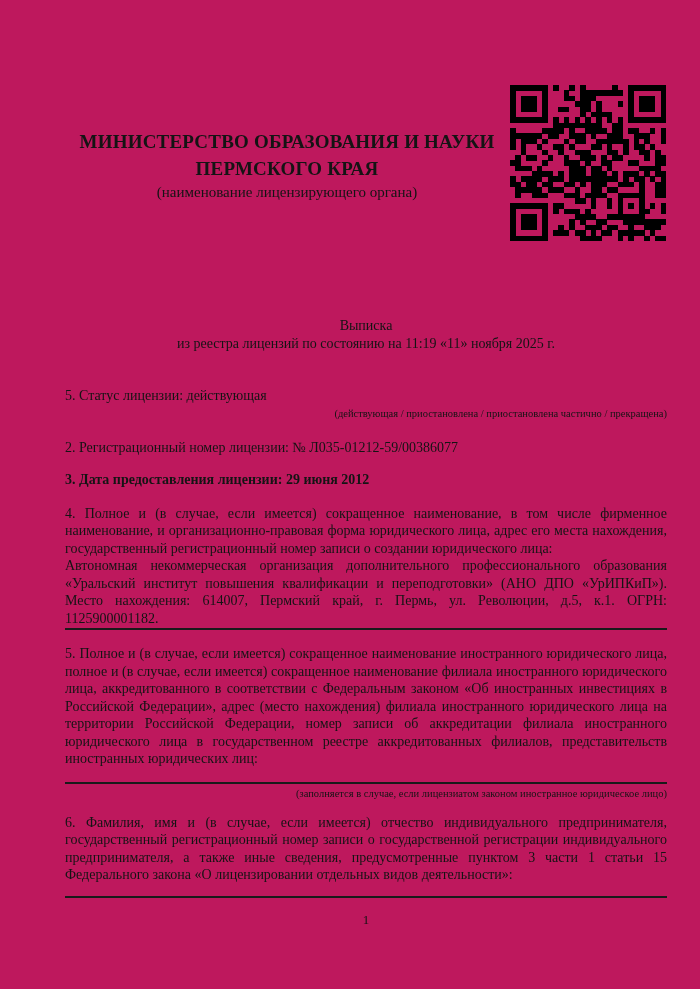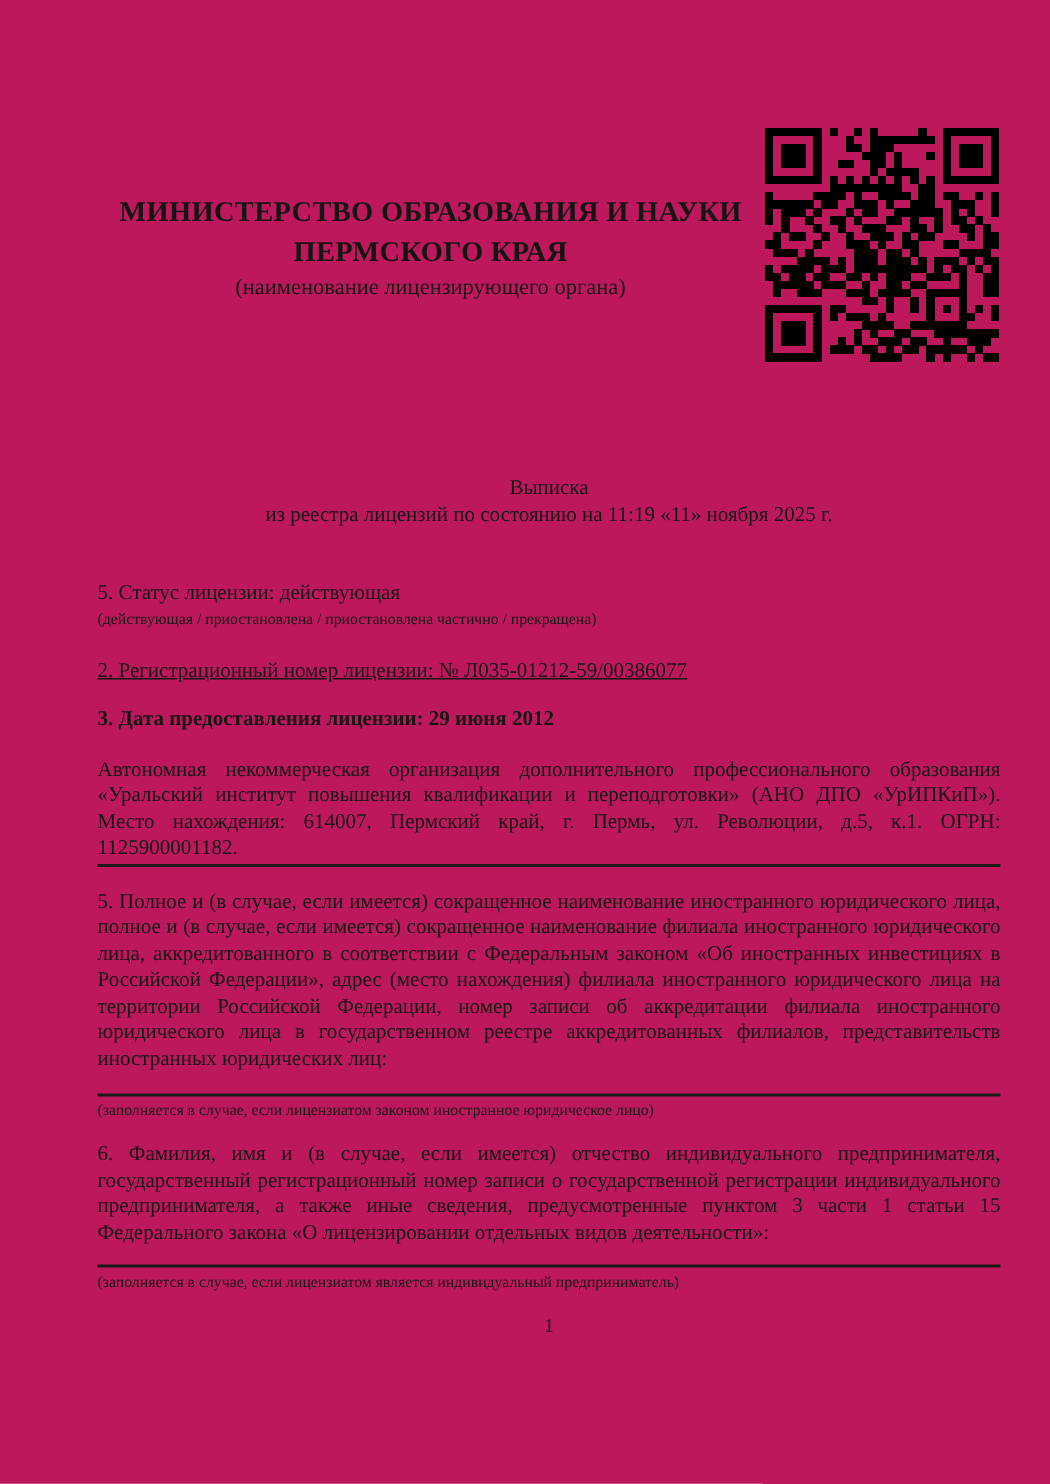--- a/index.html
+++ b/index.html
@@ -36,28 +36,28 @@
     position:absolute;top:17px;left:65px;width:602px;
     font-size:14px;line-height:17.5px;
   }
   .doc-title{
     margin-top:300px;text-align:center;
   }
   .item{margin:0;}
   .item p{margin:0;}
   .just{text-align:justify;}
   .note{
-    font-size:10.5px;line-height:13px;text-align:left;
+    font-size:10.5px;line-height:13px;text-align:right;
   }
   .rule{
     border:none;border-top:2px solid #1a1a1a;height:0;margin:0;
   }
   #item1{margin-top:35px;}
   #item1 .note{margin-top:2px;}
-  #item2{margin-top:19px;text-decoration:underline;}
+  #item2{margin-top:19px;}
   #item3{margin-top:15px;font-weight:bold;}
   #item4{margin-top:16px;}
   #item4 .rule{margin-top:1px;}
   #item4 .note{margin-top:2px;}
   #item5{margin-top:15px;}
   #item5 .rule{margin-top:14px;}
   #item5 .note{margin-top:3px;}
   #item6{margin-top:14px;}
   #item6 .rule{margin-top:12px;}
   #item6 .note{margin-top:4px;}
@@ -537,33 +537,33 @@
 
     <div class="item" id="item2">
       <p>2. Регистрационный номер лицензии: № Л035-01212-59/00386077</p>
     </div>
 
     <div class="item" id="item3">
       <p>3. Дата предоставления лицензии: 29 июня 2012</p>
     </div>
 
     <div class="item" id="item4">
+      <p class="just">4. Полное и (в случае, если имеется) сокращенное наименование, в том числе фирменное наименование, и организационно-правовая форма юридического лица, адрес его места нахождения, государственный регистрационный номер записи о создании юридического лица:</p>
       <p class="just">Автономная некоммерческая организация дополнительного профессионального образования «Уральский институт повышения квалификации и переподготовки» (АНО ДПО «УрИПКиП»). Место нахождения: 614007, Пермский край, г. Пермь, ул. Революции, д.5, к.1. ОГРН: 1125900001182.</p>
       <hr class="rule">
     </div>
 
     <div class="item" id="item5">
       <p class="just">5. Полное и (в случае, если имеется) сокращенное наименование иностранного юридического лица, полное и (в случае, если имеется) сокращенное наименование филиала иностранного юридического лица, аккредитованного в соответствии с Федеральным законом «Об иностранных инвестициях в Российской Федерации», адрес (место нахождения) филиала иностранного юридического лица на территории Российской Федерации, номер записи об аккредитации филиала иностранного юридического лица в государственном реестре аккредитованных филиалов, представительств иностранных юридических лиц:</p>
       <hr class="rule">
       <div class="note">(заполняется в случае, если лицензиатом законом иностранное юридическое лицо)</div>
     </div>
 
     <div class="item" id="item6">
       <p class="just">6. Фамилия, имя и (в случае, если имеется) отчество индивидуального предпринимателя, государственный регистрационный номер записи о государственной регистрации индивидуального предпринимателя, а также иные сведения, предусмотренные пунктом 3 части 1 статьи 15 Федерального закона «О лицензировании отдельных видов деятельности»:</p>
       <hr class="rule">
-      <div class="note">(заполняется в случае, если лицензиатом является индивидуальный предприниматель)</div>
     </div>
 
 
     <div class="page-num">1</div>
 
   </div>
 </div>
 
 </body></html>

